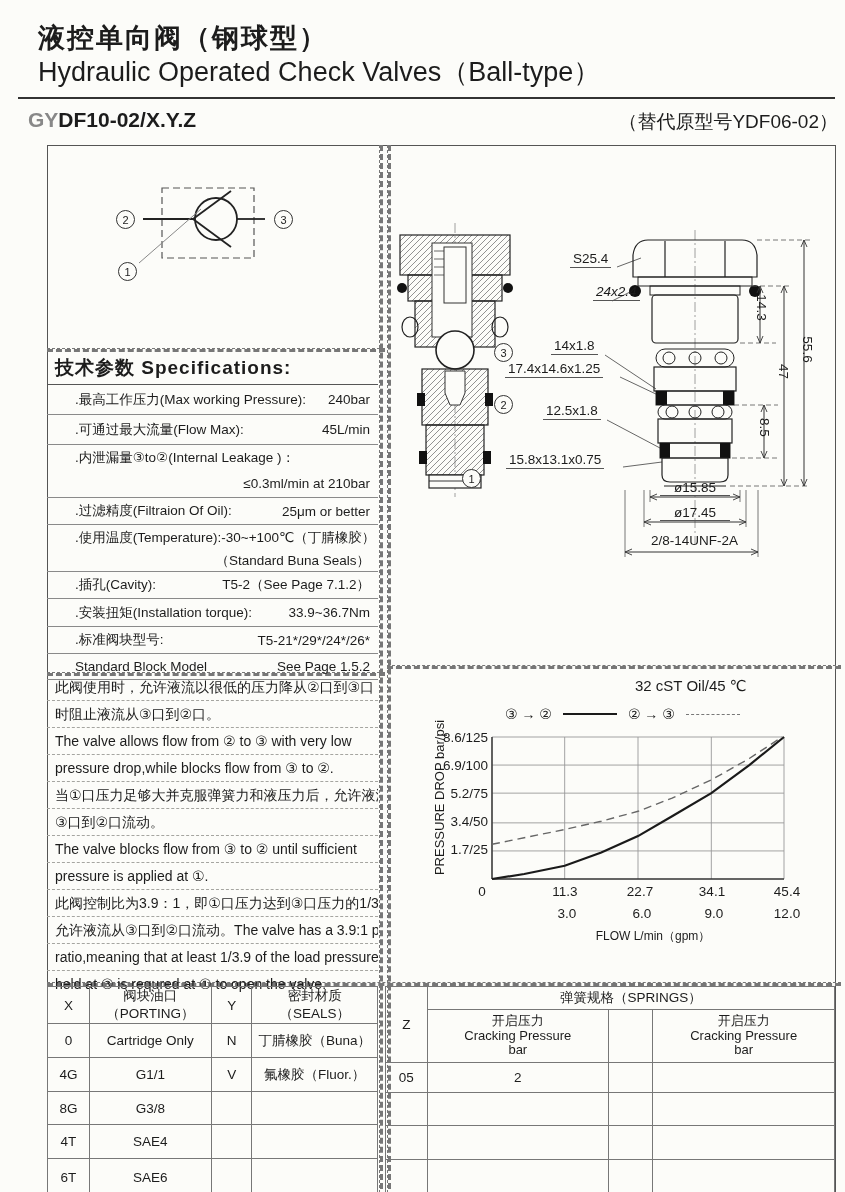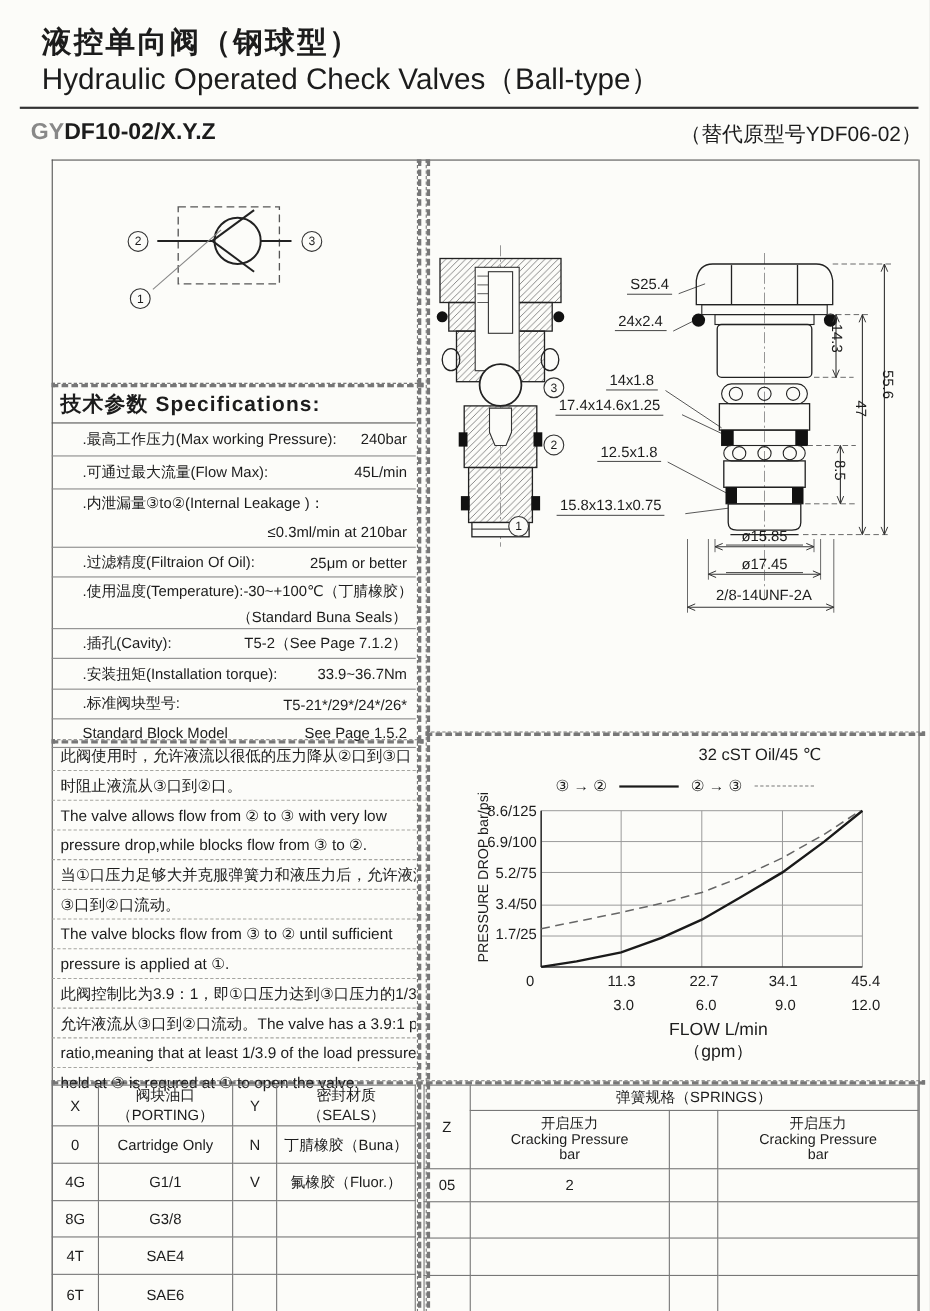--- a/index.html
+++ b/index.html
@@ -268,21 +268,21 @@
       <line x1="237" y1="345" x2="237" y2="412"></line>
       <line x1="370" y1="345" x2="370" y2="412"></line>
       <line x1="262" y1="352" x2="352" y2="352" stroke="#333" stroke-width="1"></line>
       <line x1="256" y1="377" x2="358" y2="377" stroke="#333" stroke-width="1"></line>
       <line x1="237" y1="407" x2="370" y2="407" stroke="#333" stroke-width="1"></line>
       <path d="M262,352 l7,-3 m-7,3 l7,3 M352,352 l-7,-3 m7,3 l-7,3 M256,377 l7,-3 m-7,3 l7,3 M358,377 l-7,-3 m7,3 l-7,3 M237,407 l7,-3 m-7,3 l7,3 M370,407 l-7,-3 m7,3 l-7,3" stroke="#333" stroke-width="0.9" fill="none"></path>
     </g>
   </svg>
 
   <div class="callout" style="left:570px;top:251px;">S25.4</div>
-  <div class="callout" style="left:559px;top:284px;">24x2.4</div>
+  <div class="callout" style="left:593px;top:284px;font-style:italic;">24x2.4</div>
   <div class="callout" style="left:551px;top:338px;">14x1.8</div>
   <div class="callout" style="left:505px;top:361px;">17.4x14.6x1.25</div>
   <div class="callout" style="left:543px;top:403px;">12.5x1.8</div>
   <div class="callout" style="left:506px;top:452px;">15.8x13.1x0.75</div>
 
   <div class="cnum" style="left:494px;top:343px;">3</div>
   <div class="cnum" style="left:494px;top:395px;">2</div>
   <div class="cnum" style="left:462px;top:469px;">1</div>
 
   <div class="vdim" style="left:740px;top:300px;width:42px;">14.3</div>
@@ -328,21 +328,21 @@
 
   <div class="xtick" style="left:462px;top:884px;">0</div>
   <div class="xtick" style="left:545px;top:884px;">11.3</div>
   <div class="xtick" style="left:620px;top:884px;">22.7</div>
   <div class="xtick" style="left:692px;top:884px;">34.1</div>
   <div class="xtick" style="left:767px;top:884px;">45.4</div>
   <div class="xtick" style="left:547px;top:906px;">3.0</div>
   <div class="xtick" style="left:622px;top:906px;">6.0</div>
   <div class="xtick" style="left:694px;top:906px;">9.0</div>
   <div class="xtick" style="left:767px;top:906px;">12.0</div>
-  <div class="abs" style="left:583px;top:928px;width:140px;text-align:center;font-size:16px;">FLOW L/min（gpm）</div>
+  <div class="abs" style="left:583px;top:928px;width:140px;text-align:center;font-size:12px;">FLOW L/min（gpm）</div>
 
   <table class="abs" style="left:385px;top:986px;width:450px;">
     <tbody>
         <tr style="height:23px;">
       <td style="width:38px;" rowspan="2">Z</td>
       <td colspan="3">弹簧规格（SPRINGS）</td>
     </tr>
     <tr style="height:53px;">
       <td style="width:185px;" class="hdr3">
         <div>开启压力</div>

